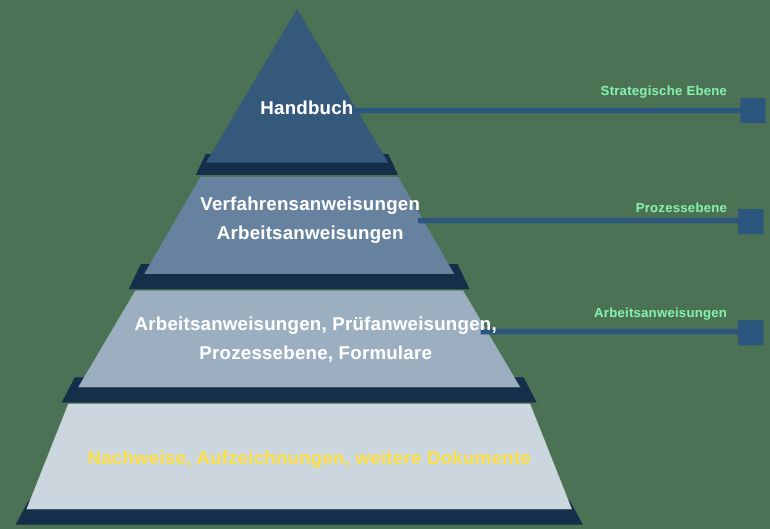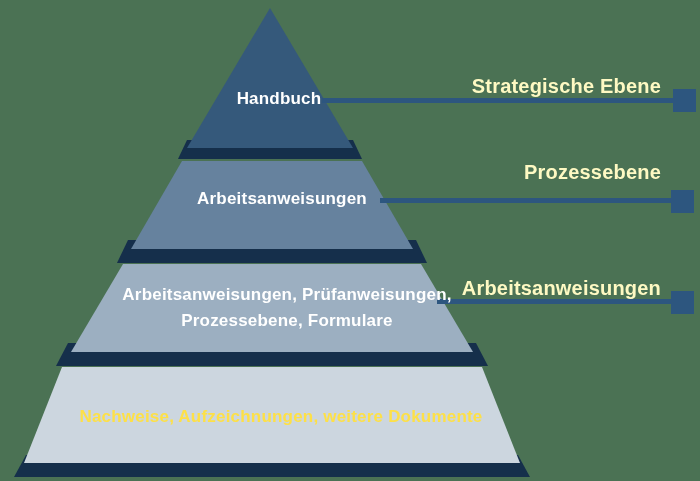--- a/index.html
+++ b/index.html
@@ -21,23 +21,23 @@
     letter-spacing:0.2px;
     color:#ffffff;
     white-space:nowrap;
     padding-left:20px;
   }
   .tier-label.muted{color:#fde047;}
   .callout-label{
     position:absolute;
     right:39px;
     font-weight:bold;
-    font-size:20px;
+    font-size:12px;
     letter-spacing:0.2px;
-    color:#fef9c3;
+    color:#86efac;
     white-space:nowrap;
   }
 </style>
 </head>
 <body>
 
 <div class="canvas">
 
   <svg class="layer" width="700" height="481" viewBox="0 0 700 481">
 
@@ -60,31 +60,32 @@
     <rect x="673" y="89" width="23" height="23" fill="#2d567f"></rect>
     <rect x="671" y="190" width="23" height="23" fill="#2d567f"></rect>
     <rect x="671" y="291" width="23" height="23" fill="#2d567f"></rect>
   </svg>
 
   <div class="tier-label" style="left:269px;top:99px;">
     <div>Handbuch</div>
   </div>
 
   <div class="tier-label" style="left:272px;top:199px;">
+    <div>Verfahrensanweisungen</div>
     <div>Arbeitsanweisungen</div>
   </div>
 
   <div class="tier-label" style="left:277px;top:308px;text-align:center;">
     <div>Arbeitsanweisungen, Prüfanweisungen,</div>
     <div>Prozessebene, Formulare</div>
   </div>
 
   <div class="tier-label muted" style="left:271px;top:417px;">
     <div>Nachweise, Aufzeichnungen, weitere Dokumente</div>
   </div>
 
   <div class="callout-label" style="top:75px;">Strategische Ebene</div>
 
-  <div class="callout-label" style="top:161px;margin-left:14px;">Prozessebene</div>
+  <div class="callout-label" style="top:182px;margin-left:14px;">Prozessebene</div>
 
   <div class="callout-label" style="top:277px;">Arbeitsanweisungen</div>
 
 </div>
 
 </body></html>

